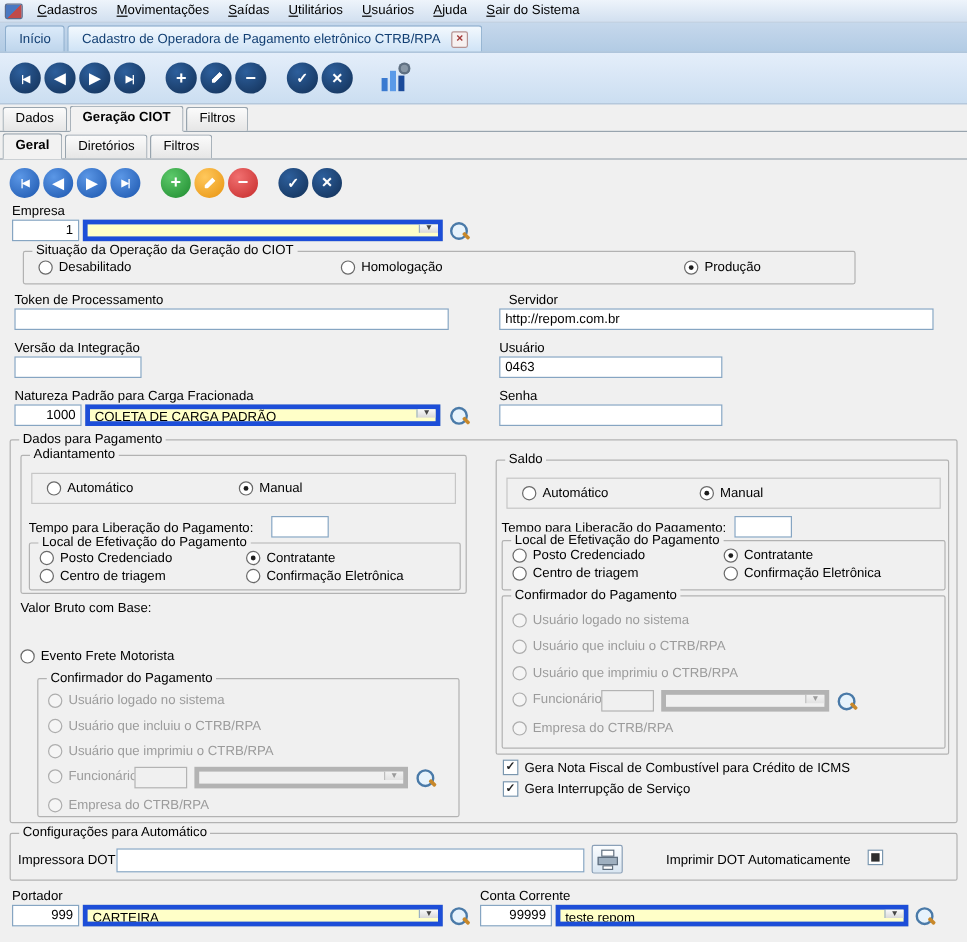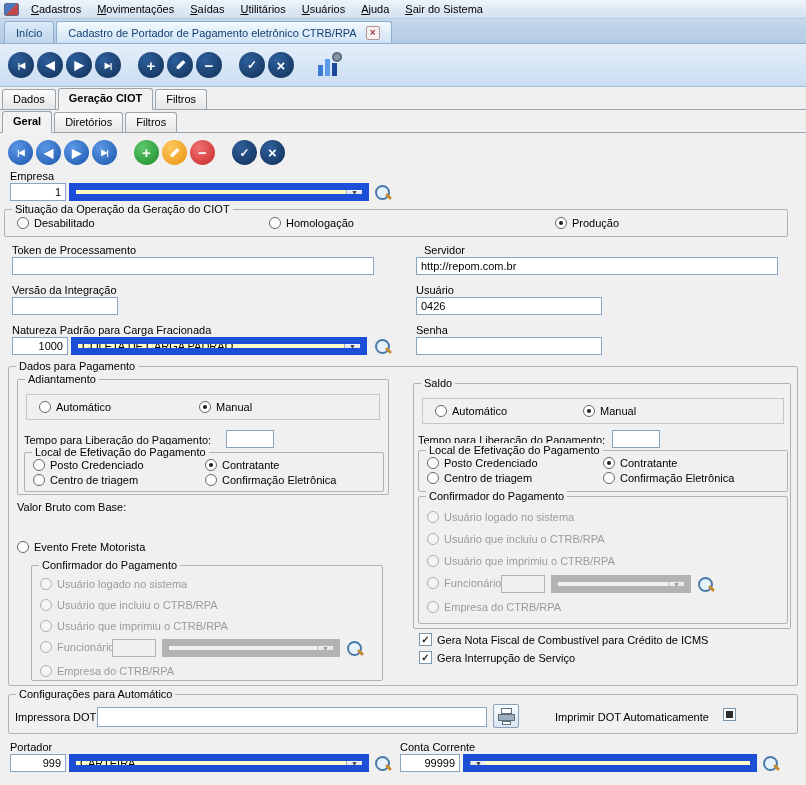--- a/index.html
+++ b/index.html
@@ -63,22 +63,22 @@
     background:linear-gradient(#fbfbfb,#e6e6e6);position:relative;cursor:default}
   .wtab.active{height:22px;background:#f2f2f2;font-weight:bold;margin-bottom:-1px;z-index:3;
     border-bottom:1px solid #f2f2f2}
 
   
   .flabel{position:absolute;white-space:nowrap}
   .tfield{position:absolute;height:18px;background:#fff;border:1px solid #86a5c2;
     padding:1px 4px;display:flex;align-items:center;white-space:nowrap;overflow:hidden}
   .tfield.num{justify-content:flex-end}
   .tfield.dis{background:#f0f0f0;border-color:#b3b3b3;color:#9b9b9b}
-  .combo{position:absolute;height:18px;border:7px solid #1d4ed8;background:#fff;
-    display:flex;align-items:center;overflow:hidden}
+  .combo{position:absolute;height:18px;border:4px solid #1d4ed8;background:#fff;
+    display:flex;align-items:flex-start;overflow:hidden}
   .combo.yellow{background:#ffffc8}
   .combo .ctext{flex:1;padding:1px 4px;display:flex;align-items:center;white-space:nowrap;overflow:hidden}
   .combo .carrow{width:16px;flex:none;border-left:1px solid #9ab0c4;
     background:linear-gradient(#fafafa,#d9d9d9);color:#444;font-size:7px;
     display:flex;align-items:center;justify-content:center}
   .combo.dis{background:#f0f0f0;border-color:#b3b3b3}
   .combo.dis .carrow{color:#9b9b9b;background:linear-gradient(#f2f2f2,#e2e2e2);border-left-color:#bdbdbd}
   .mag{position:absolute;width:18px;height:18px}
   .mag::before{content:"";position:absolute;left:1px;top:1px;width:11px;height:11px;
     border:2px solid #4a7aa8;border-radius:50%;background:#e7f3fc}
@@ -119,21 +119,21 @@
     <span class="menu-item">Usuários</span>
     <span class="menu-item">Ajuda</span>
     <span class="menu-item">Sair do Sistema</span>
   </div>
 
   <div class="doctabs">
     <div class="doctab">
       <span>Início</span>
     </div>
     <div class="doctab active">
-      <span>Cadastro de Portador de Pagamento eletrônico CTRB/RPA</span>
+      <span>Cadastro de Operadora de Pagamento eletrônico CTRB/RPA</span>
       <span class="tab-close">×</span>
     </div>
   </div>
 
   <div class="toolbar top">
     <span class="tbico navy">
         <span class="sm">|◀</span>
       </span>
     <span class="tbico navy">
         <span>◀</span>
@@ -214,21 +214,21 @@
   </div>
 
   <span class="flabel" style="left:10px;top:170px">Empresa</span>
   <div class="tfield num" style="left:10px;top:183px;width:56px">1</div>
   <div class="combo yellow" style="left:69px;top:183px;width:300px">
     <span class="ctext"></span>
     <span class="carrow">▼</span>
   </div>
   <span class="mag" style="left:374px;top:184px"></span>
 
-  <div class="gbox" style="left:4px;top:209px;width:784px;height:28px">
+  <div class="gbox" style="left:19px;top:209px;width:694px;height:28px">
     <span class="glegend">Situação da Operação da Geração do CIOT</span>
     <label class="radio" style="left:12px;top:7px">
       <span class="rdot"></span>
       <span>Desabilitado</span>
     </label>
     <label class="radio" style="left:264px;top:7px">
       <span class="rdot"></span>
       <span>Homologação</span>
     </label>
     <label class="radio" style="left:550px;top:7px">
@@ -238,21 +238,21 @@
   </div>
 
   <span class="flabel" style="left:12px;top:244px">Token de Processamento</span>
   <div class="tfield" style="left:12px;top:257px;width:362px"></div>
   <span class="flabel" style="left:424px;top:244px">Servidor</span>
   <div class="tfield" style="left:416px;top:257px;width:362px">http://repom.com.br</div>
 
   <span class="flabel" style="left:12px;top:284px">Versão da Integração</span>
   <div class="tfield" style="left:12px;top:297px;width:106px"></div>
   <span class="flabel" style="left:416px;top:284px">Usuário</span>
-  <div class="tfield" style="left:416px;top:297px;width:186px">0426</div>
+  <div class="tfield" style="left:416px;top:297px;width:186px">0463</div>
 
   <span class="flabel" style="left:12px;top:324px">Natureza Padrão para Carga Fracionada</span>
   <div class="tfield num" style="left:12px;top:337px;width:56px">1000</div>
   <div class="combo yellow" style="left:71px;top:337px;width:296px">
     <span class="ctext">COLETA DE CARGA PADRÃO</span>
     <span class="carrow">▼</span>
   </div>
   <span class="mag" style="left:374px;top:338px"></span>
   <span class="flabel" style="left:416px;top:324px">Senha</span>
   <div class="tfield" style="left:416px;top:337px;width:186px"></div>
@@ -426,17 +426,18 @@
   <div class="tfield num" style="left:10px;top:754px;width:56px">999</div>
   <div class="combo yellow" style="left:69px;top:754px;width:300px">
     <span class="ctext">CARTEIRA</span>
     <span class="carrow">▼</span>
   </div>
   <span class="mag" style="left:374px;top:755px"></span>
 
   <span class="flabel" style="left:400px;top:741px">Conta Corrente</span>
   <div class="tfield num" style="left:400px;top:754px;width:60px">99999</div>
   <div class="combo yellow" style="left:463px;top:754px;width:294px">
+    <span class="ctext">teste repom</span>
     <span class="carrow">▼</span>
   </div>
   <span class="mag" style="left:762px;top:755px"></span>
 
 </div>
 
 </body></html>

